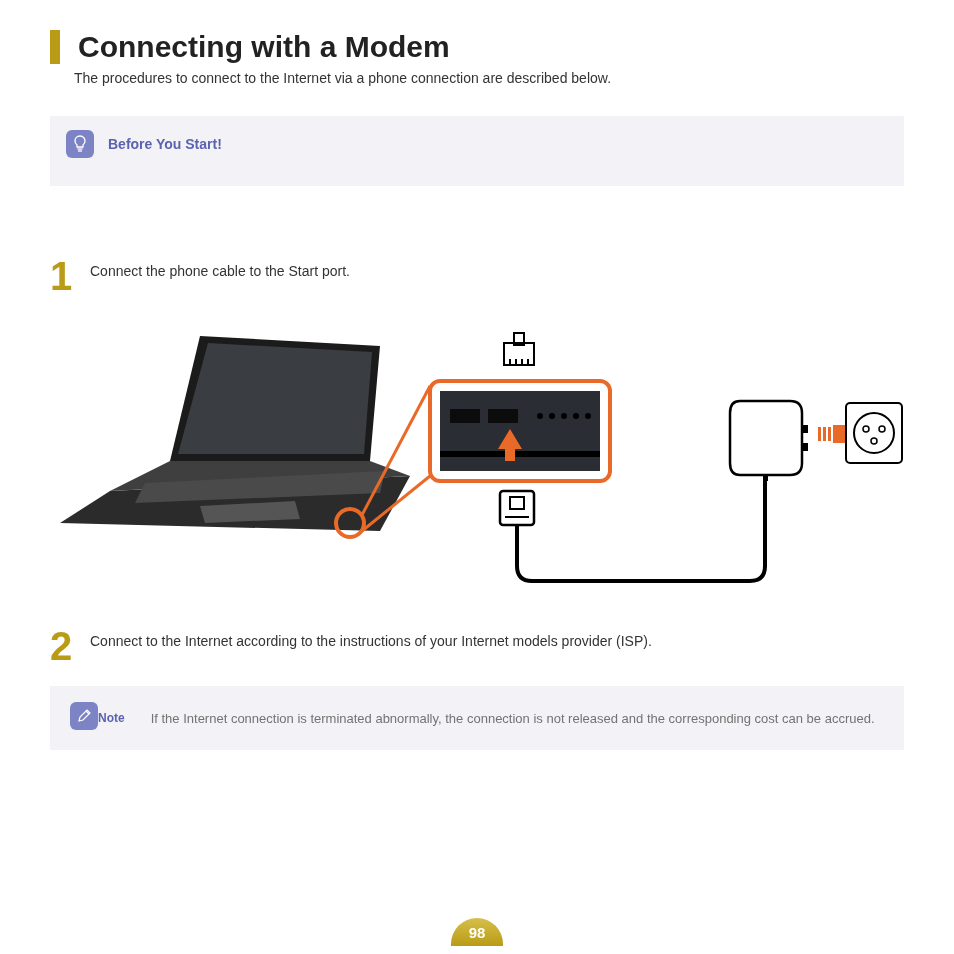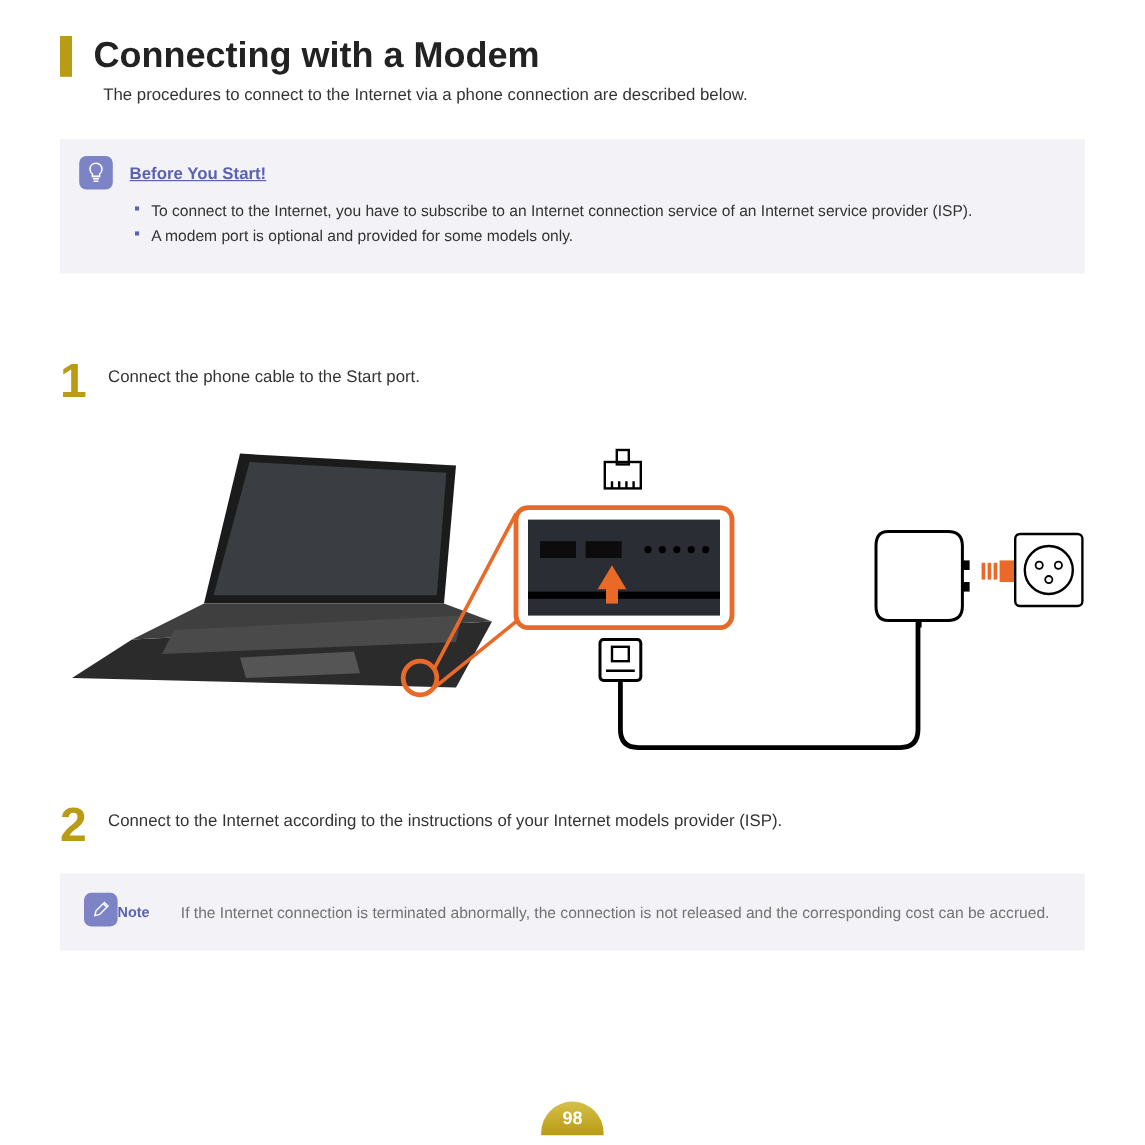--- a/index.html
+++ b/index.html
@@ -27,21 +27,21 @@
     margin-right: 18px;
   }
   h1 {
     font-size: 30px;
     font-weight: bold;
     margin: 0;
     color: #222;
   }
   .subtitle {
     font-size: 14px;
-    margin-left: 36px;
+    margin-left: 24px;
     margin-bottom: 30px;
     color: #333;
   }
   .callout {
     background: #f3f2f6;
     padding: 14px 20px 18px 16px;
     margin-bottom: 70px;
   }
   .callout-head {
     display: flex;
@@ -56,21 +56,20 @@
     display: flex;
     align-items: center;
     justify-content: center;
     margin-right: 14px;
     flex-shrink: 0;
   }
   .callout-title {
     color: #5a63b0;
     font-weight: bold;
     font-size: 14px;
-    text-decoration: underline;
   }
   .callout ul {
     margin: 0 0 0 46px;
     padding: 0;
     list-style: none;
   }
   .callout ul li {
     font-size: 13px;
     color: #333;
     margin-bottom: 6px;
@@ -178,24 +177,20 @@
   <div class="callout-head">
     <div class="callout-icon">
       <svg width="16" height="18" viewBox="0 0 16 18">
         <path d="M8 1c-3 0-5 2.2-5 5 0 1.8 1 3.2 2 4v2h6v-2c1-.8 2-2.2 2-4 0-2.8-2-5-5-5z" fill="none" stroke="#fff" stroke-width="1.3"></path>
         <line x1="5.5" y1="14" x2="10.5" y2="14" stroke="#fff" stroke-width="1.3"></line>
         <line x1="6" y1="16" x2="10" y2="16" stroke="#fff" stroke-width="1.3"></line>
       </svg>
     </div>
     <div class="callout-title">Before You Start!</div>
   </div>
-  <ul>
-    <li>To connect to the Internet, you have to subscribe to an Internet connection service of an Internet service provider (ISP).</li>
-    <li>A modem port is optional and provided for some models only.</li>
-  </ul>
 </div>
 
 <div class="step">
   <div class="step-num">1</div>
   <div class="step-text">
     <span>Connect the phone cable to the Start port.</span><br>
   </div>
 </div>
 
 <div class="illustration">

